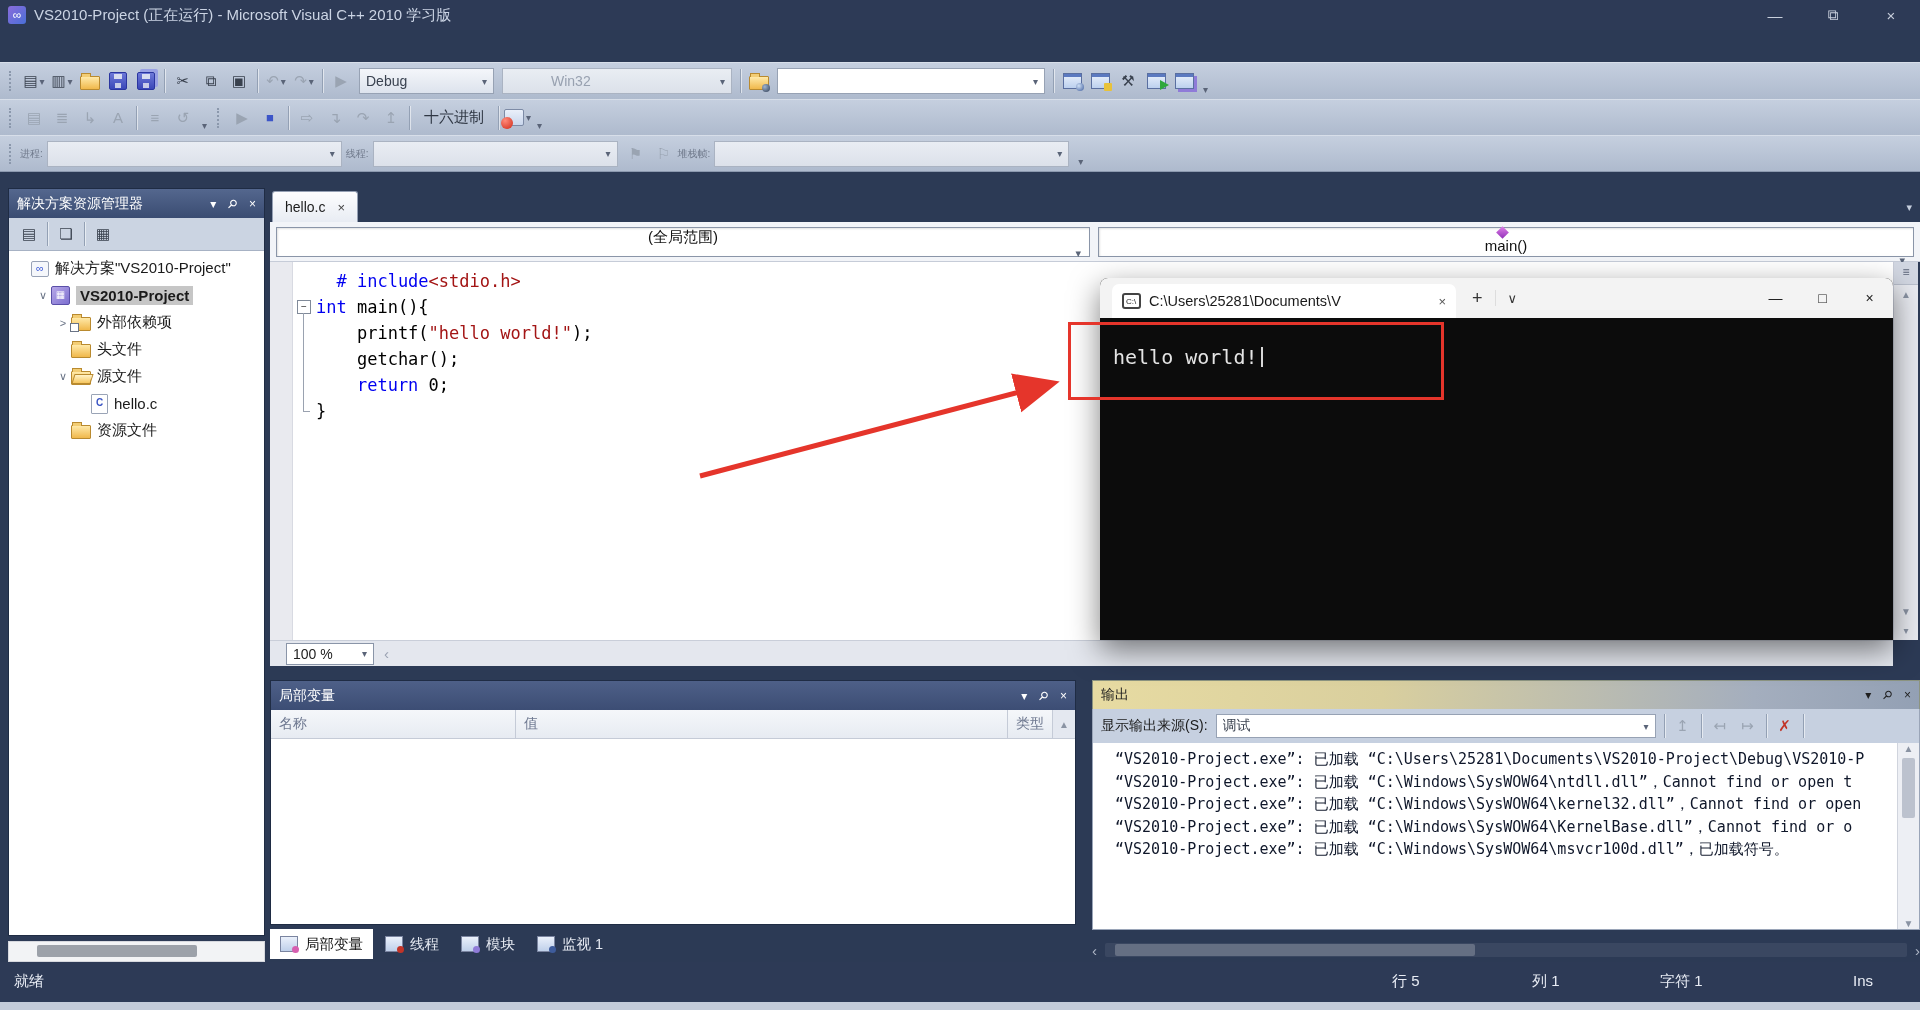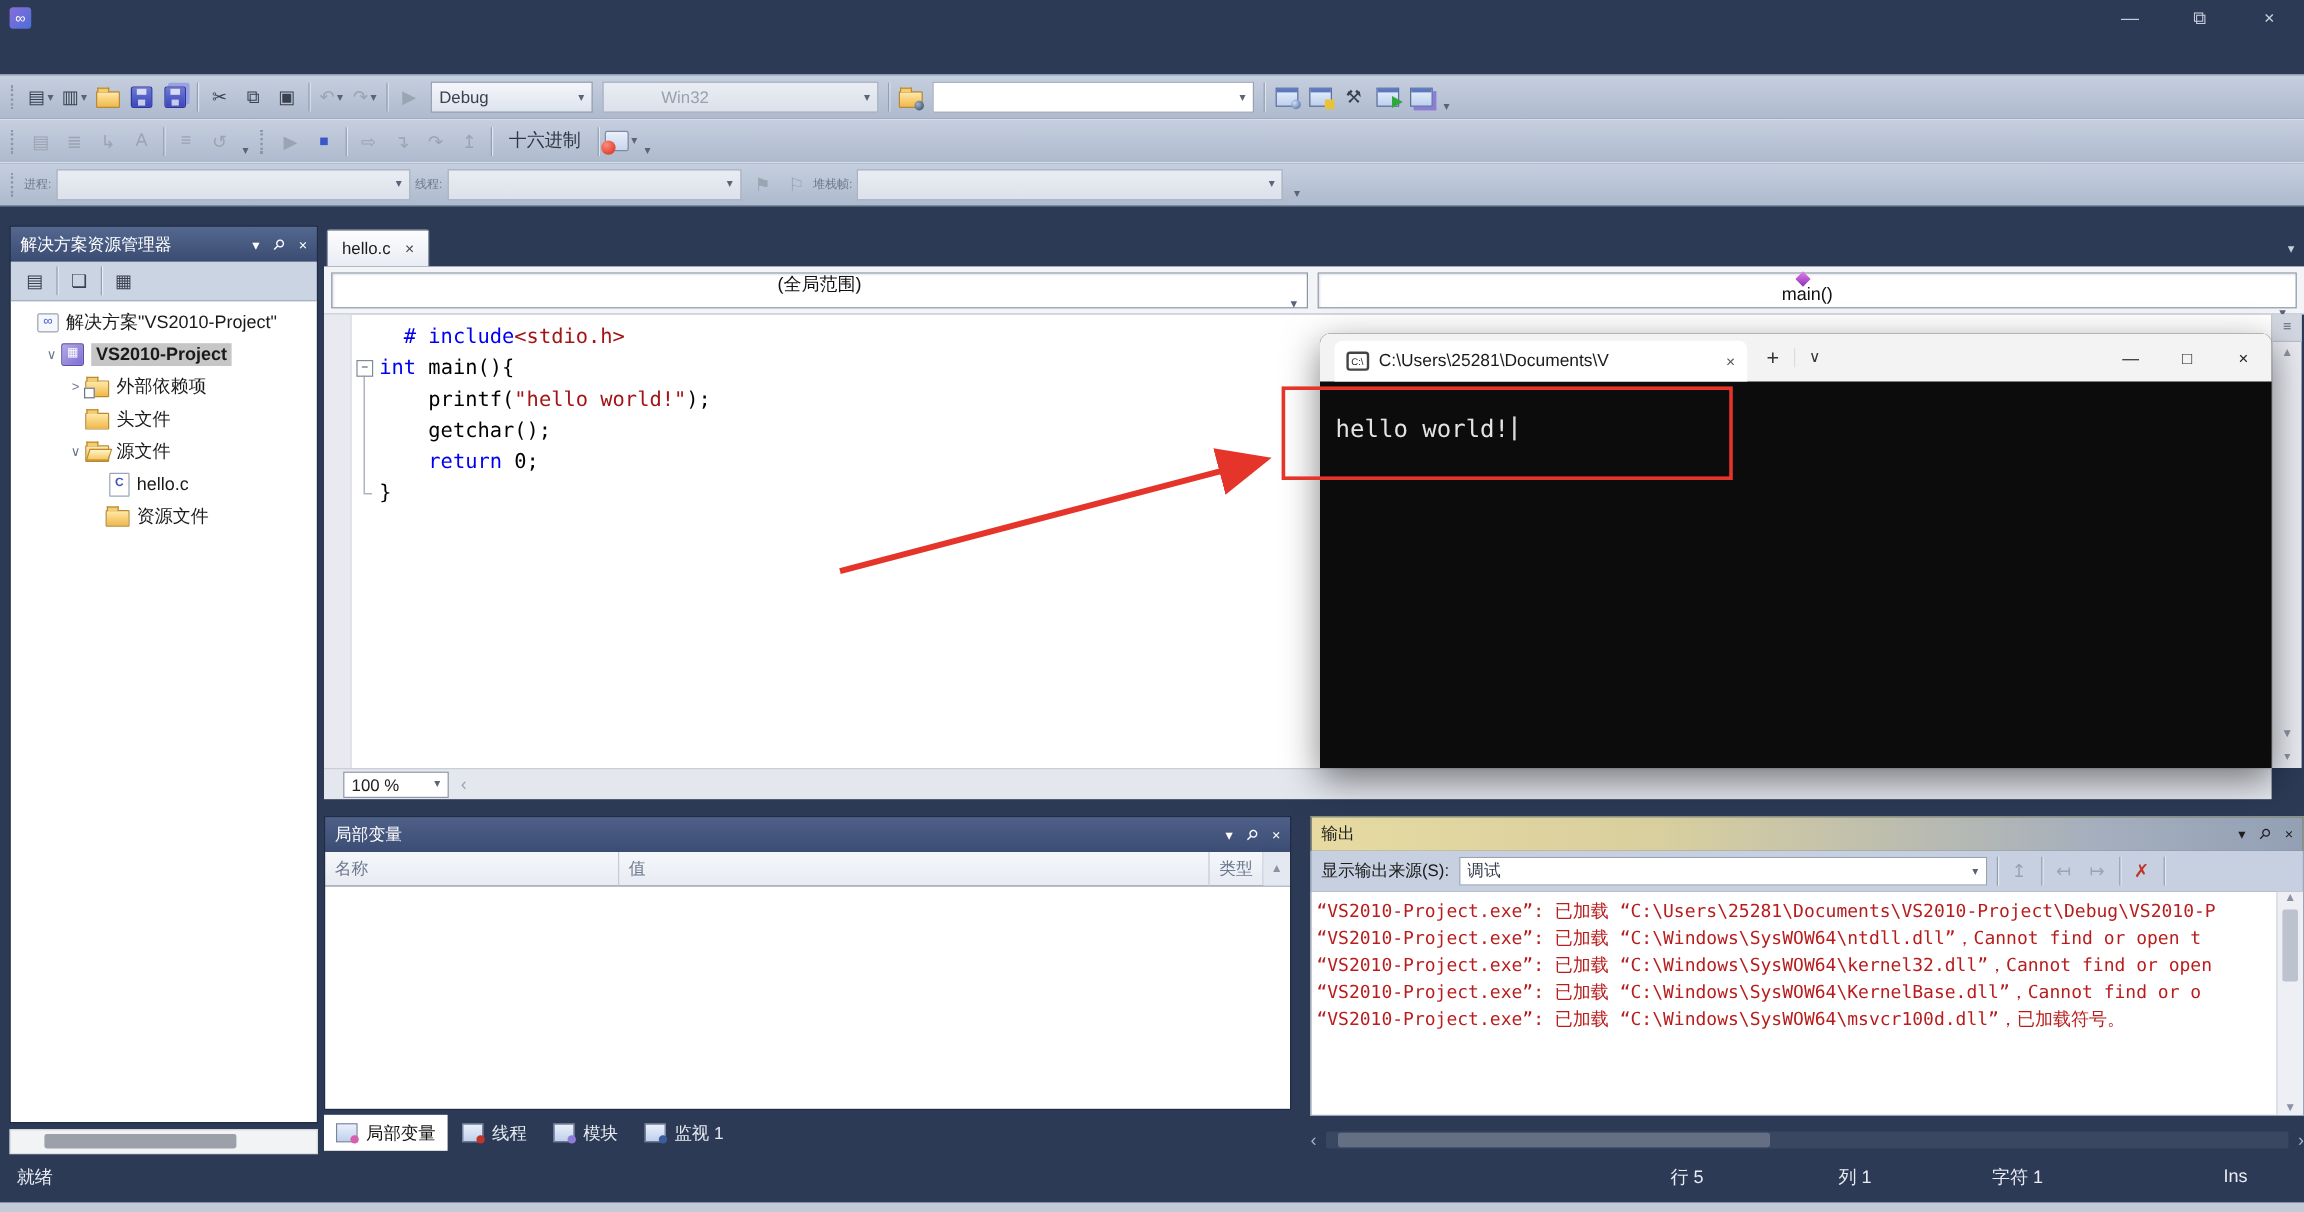--- a/index.html
+++ b/index.html
@@ -166,21 +166,21 @@
   .lt-ico:after{content:"";position:absolute;right:-2px;bottom:-2px;width:7px;height:7px;border-radius:50%;}
   .lt-0:after{background:#D65FB0;} .lt-1:after{background:#C23428;} .lt-2:after{background:#8F7BD8;} .lt-3:after{background:#3E5C9C;}
   
   .outp{position:absolute;left:1092px;top:680px;width:828px;height:282px;display:flex;flex-direction:column;box-sizing:border-box;}
   .outp .pn-head{background:linear-gradient(90deg,#E7DBA2,#D9CF9E 35%,#A4AEBE 80%,#93A0B4);color:#1E1E1E;
       border:1px solid #8C9480;border-bottom:none;box-sizing:border-box;}
   .out-tools{height:34px;flex:0 0 34px;background:#C6D0E0;display:flex;align-items:center;padding:0 8px;font-size:14px;
       color:#1A1A1A;border-left:1px solid #9AA5B8;border-right:1px solid #9AA5B8;box-sizing:border-box;}
   .out-combo{width:440px;height:24px;margin-left:8px;}
   .out-body{position:relative;flex:1;background:#FFF;border:1px solid #9AA5B8;border-top:none;overflow:hidden;box-sizing:border-box;}
-  .out-lines{position:absolute;left:4px;top:5px;right:26px;font:15px/22.5px "DejaVu Sans Mono",monospace;color:#b91c1c;
+  .out-lines{position:absolute;left:22px;top:5px;right:26px;font:15px/22.5px "DejaVu Sans Mono",monospace;color:#0f172a;
       white-space:pre;overflow:hidden;}
   .out-vscroll{position:absolute;right:0;top:0;bottom:0;width:21px;background:#EDEFF4;border-left:1px solid #D0D4DD;
       display:flex;flex-direction:column;align-items:center;color:#8A93A3;font-size:10px;}
   .ov-thumb{width:13px;height:60px;background:#BCC2CE;border-radius:2px;margin-top:4px;}
   .out-hscroll{height:24px;flex:0 0 24px;margin-top:8px;display:flex;align-items:center;color:#AEB6C6;font-size:15px;}
   .oh-track{flex:1;height:14px;margin:0 8px;background:rgba(255,255,255,.07);border-radius:2px;position:relative;}
   .oh-thumb{position:absolute;left:10px;top:1px;width:360px;height:12px;background:rgba(255,255,255,.22);border-radius:2px;}
   
   .status{position:absolute;left:0;top:962px;width:1920px;height:40px;background:#2D3A56;color:#E8ECF4;font-size:15px;}
   .st-ready{position:absolute;left:14px;top:10px;}
@@ -188,20 +188,21 @@
   .st-char{position:absolute;left:1660px;top:10px;} .st-ins{position:absolute;left:1853px;top:10px;}
   .bottom-strip{position:absolute;left:0;top:1002px;width:1920px;height:8px;background:#C3CBD9;}
 </style>
 </head>
 <body>
 
 <div class="app">
 
   <div class="titlebar">
     <div class="app-icon">∞</div>
+    <span>VS2010-Project (正在运行) - Microsoft Visual C++ 2010 学习版</span>
     <div class="win-btns">
       <span class="win-btn">—</span>
       <span class="win-btn">⧉</span>
       <span class="win-btn">×</span>
     </div>
   </div>
 
 
   <div class="tbrow" id="tb1">
       <span class="grip"></span>
@@ -346,21 +347,21 @@
         <div class="tree-row" style="padding-left: 46px;">
           <span class="expander">∨</span>
           <span class="tree-ico ti-folder-open"></span>
           <span class="tree-label">源文件</span>
         </div>
         <div class="tree-row" style="padding-left: 66px;">
           <span class="expander"></span>
           <span class="tree-ico ti-cfile">C</span>
           <span class="tree-label">hello.c</span>
         </div>
-        <div class="tree-row" style="padding-left: 63px;">
+        <div class="tree-row" style="padding-left: 46px;">
           <span class="expander"></span>
           <span class="tree-ico ti-folder"></span>
           <span class="tree-label">资源文件</span>
         </div>
       </div>
   </div>
   <div class="sx-hscroll">
     <div class="sx-thumb"></div>
   </div>
 

